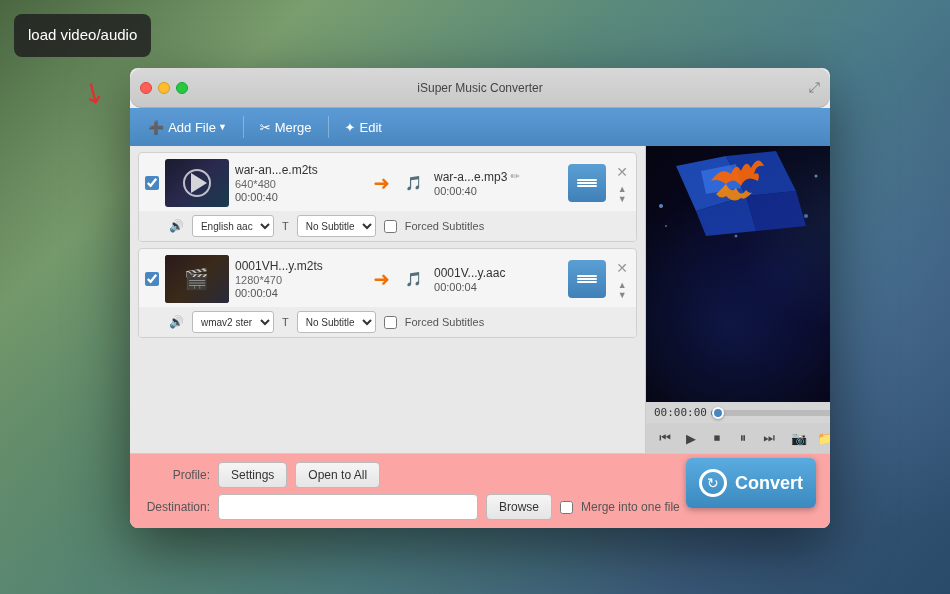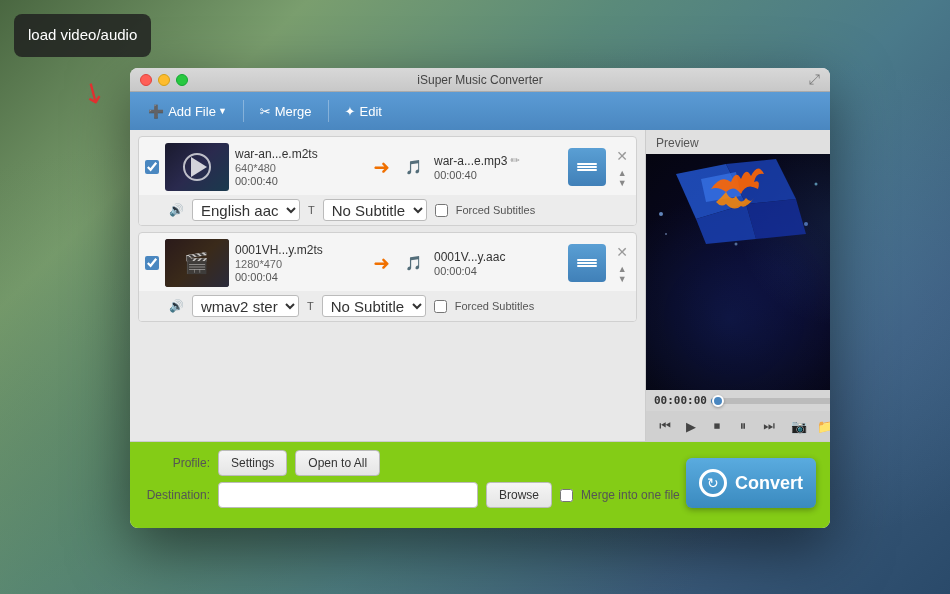--- a/index.html
+++ b/index.html
@@ -62,27 +62,28 @@
       border-radius: 8px;
       box-shadow: 0 20px 60px rgba(0,0,0,0.5);
       overflow: hidden;
       display: flex;
       flex-direction: column;
     }
 
     
     .title-bar {
       background: linear-gradient(to bottom, #d8d8d8, #c8c8c8);
-      height: 24px;
+      height: 40px;
       display: flex;
       align-items: center;
       padding: 0 10px;
       border-bottom: 1px solid #aaa;
       position: relative;
       flex-shrink: 0;
+      border-radius: 12px;
     }
     .traffic-lights {
       display: flex;
       gap: 6px;
       align-items: center;
     }
     .traffic-light {
       width: 12px;
       height: 12px;
       border-radius: 50%;
@@ -305,21 +306,21 @@
 
     .file-item-bottom {
       background: #ececec;
       padding: 4px 8px 4px 30px;
       display: flex;
       align-items: center;
       gap: 8px;
     }
     .audio-select {
       height: 22px;
-      font-size: 15px;
+      font-size: 10px;
       background: #fff;
       border: 1px solid #bbb;
       border-radius: 3px;
       padding: 0 4px;
       color: #333;
       cursor: pointer;
     }
     .audio-icon {
       font-size: 12px;
       color: #555;
@@ -387,21 +388,20 @@
       background: radial-gradient(circle at 30% 70%, rgba(50,100,255,0.15) 0%, transparent 50%),
                   radial-gradient(circle at 70% 30%, rgba(100,200,255,0.1) 0%, transparent 40%);
     }
 
     .preview-controls-bar {
       background: #d5d5d5;
       padding: 4px 8px;
       display: flex;
       align-items: center;
       gap: 4px;
-      font-weight: bold;
     }
     .time-display {
       font-size: 11px;
       color: #333;
       font-family: monospace;
     }
     .progress-bar-container {
       flex: 1;
       height: 6px;
       background: #bbb;
@@ -462,32 +462,32 @@
     }
     .volume-fill {
       height: 100%;
       background: #4a87c0;
       border-radius: 3px;
       width: 70%;
     }
 
     
     .bottom-bar {
-      background: #84cc16;
+      background: #fca5a5;
       border-top: 1px solid #ccc;
       padding: 8px 12px;
       flex-shrink: 0;
     }
     .bottom-row {
       display: flex;
       align-items: center;
       gap: 8px;
       margin-bottom: 6px;
     }
-    .bottom-row:last-child { margin-bottom: 12px; }
+    .bottom-row:last-child { margin-bottom: 0; }
     .bottom-label {
       font-size: 12px;
       color: #555;
       width: 68px;
       text-align: right;
       flex-shrink: 0;
     }
     .profile-select {
       flex: 1;
       height: 26px;
@@ -725,21 +725,20 @@
             <option>No Subtitle</option>
           </select>
           <input type="checkbox" class="forced-checkbox" style="">
           <span class="forced-label">Forced Subtitles</span>
         </div>
       </div>
 
     </div>
 
     <div class="preview-panel">
-      <span class="preview-label">Preview</span>
 
       <div class="preview-video">
         <div class="anymp4-logo">
           <div class="sparkles"></div>
 
           <svg width="100%" height="100%" style="position:absolute;inset:0;">
 
             <polygon points="30,20 80,10 100,50 50,65" fill="#2255cc" opacity="0.85"></polygon>
             <polygon points="80,10 130,5 150,45 100,50" fill="#1a44bb" opacity="0.8"></polygon>
             <polygon points="100,50 150,45 160,80 110,85" fill="#1533aa" opacity="0.75"></polygon>

